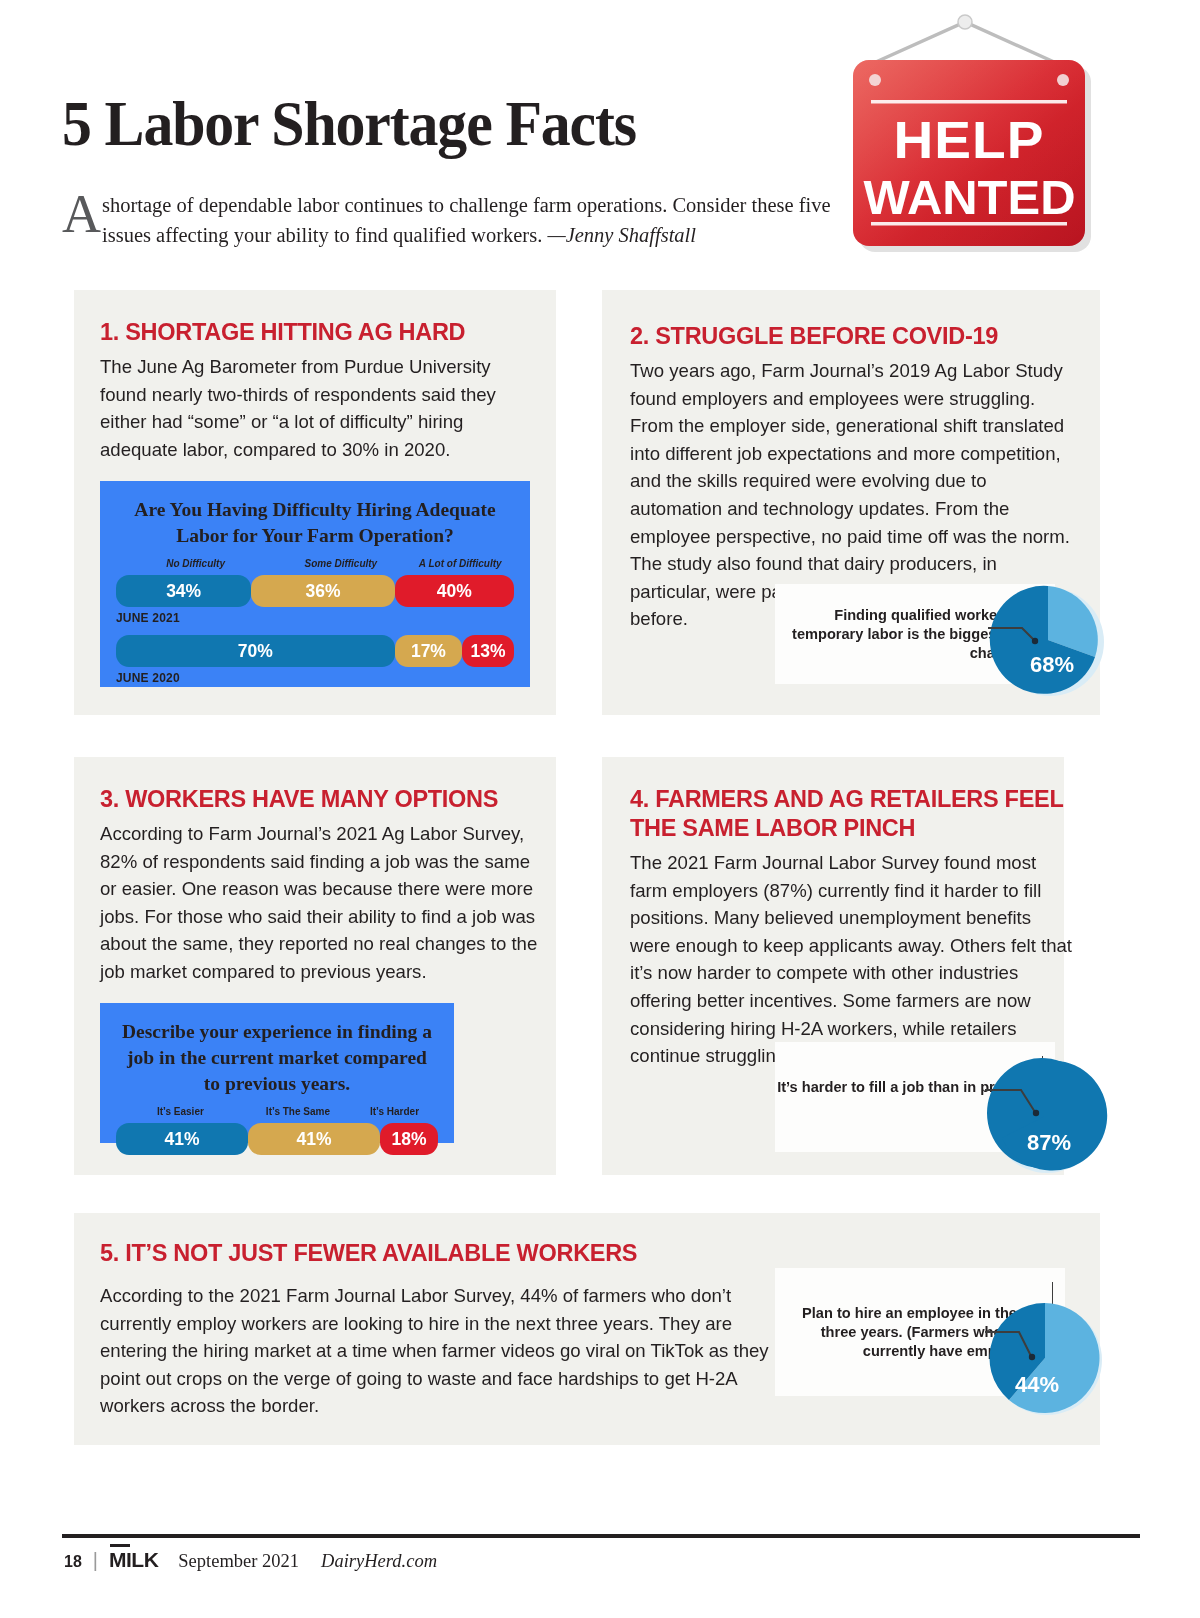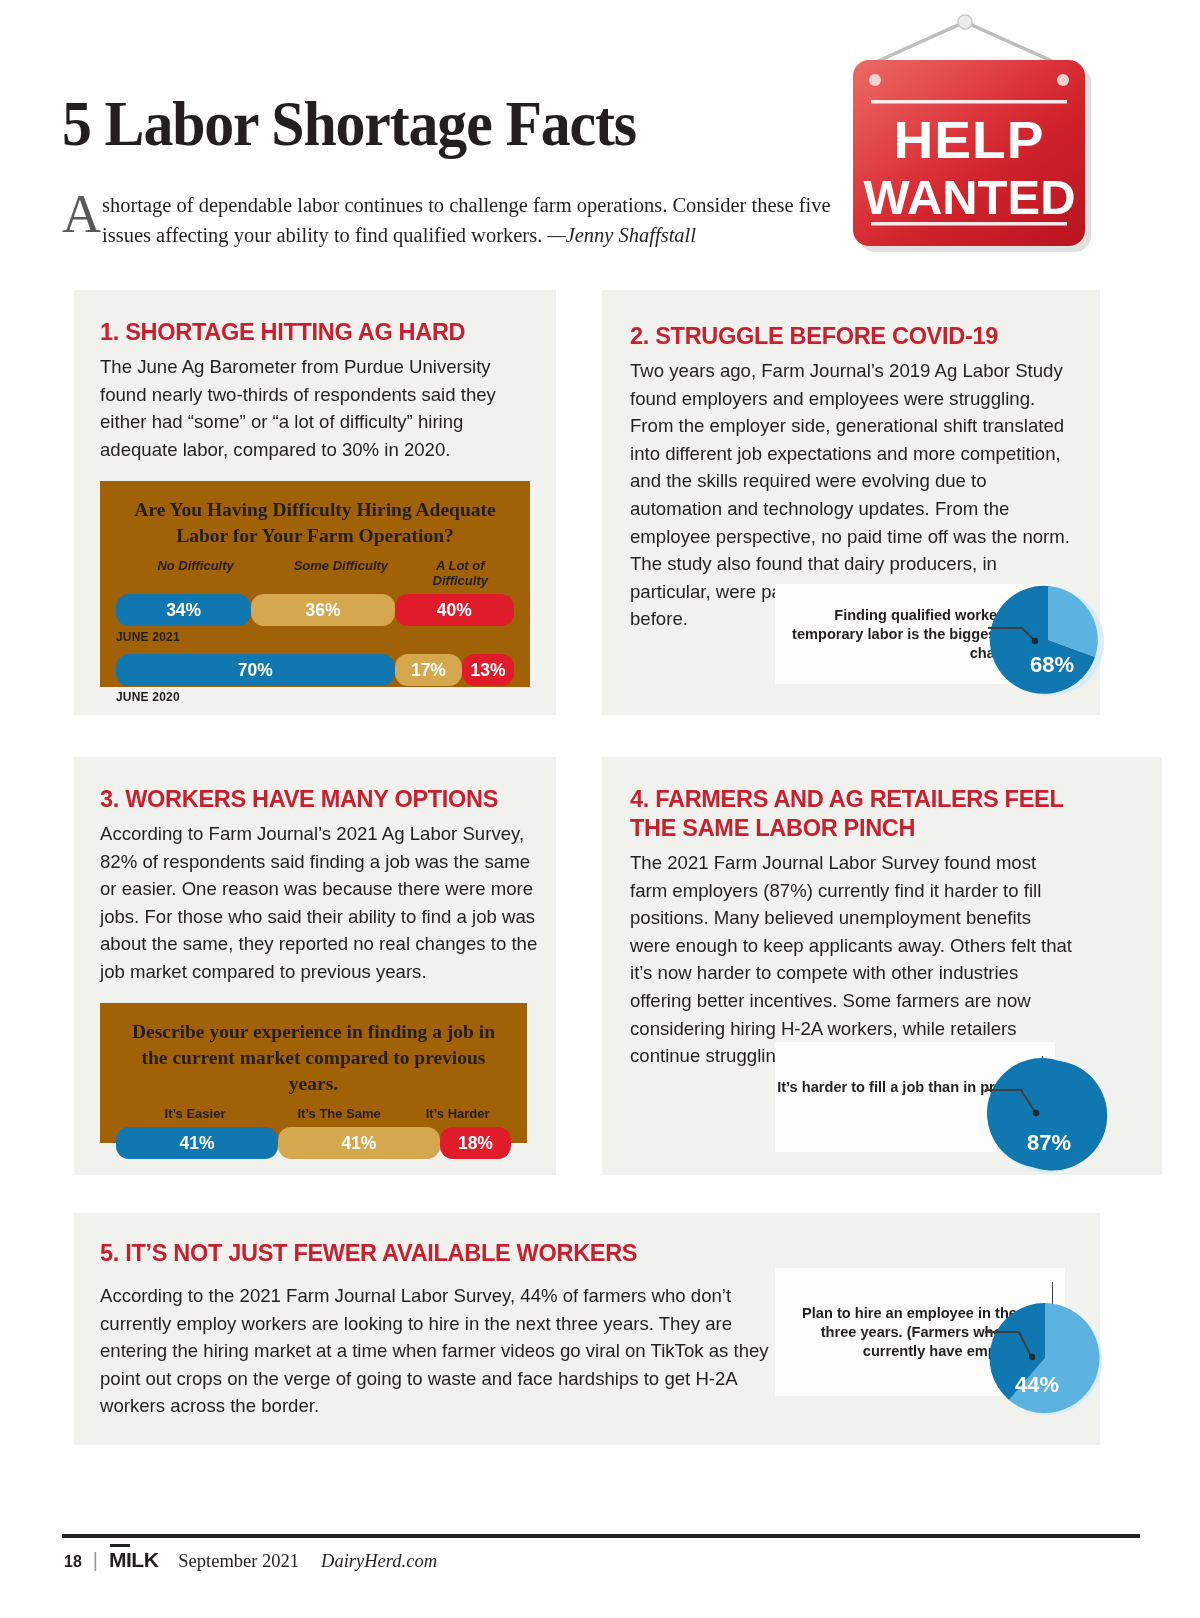--- a/index.html
+++ b/index.html
@@ -36,47 +36,47 @@
 
   
   .sign-wrap{position:absolute;left:845px;top:8px;width:260px;height:252px;}
   .sign-svg{position:absolute;left:0;top:0;}
 
   
   .panel{position:absolute;background:#f1f1ed;}
   .p1{left:74px;top:290px;width:482px;height:425px;}
   .p2{left:602px;top:290px;width:498px;height:425px;}
   .p3{left:74px;top:757px;width:482px;height:418px;}
-  .p4{left:602px;top:757px;width:560px;height:418px;}
+  .p4{left:602px;top:757px;width:462px;height:418px;}
   .p5{left:74px;top:1213px;width:1026px;height:232px;}
 
   .fact-title{
     font-weight:bold;color:#c8202f;
     font-size:23.5px;line-height:29px;letter-spacing:-0.3px;
   }
   .fact-body{
     font-size:18.6px;line-height:27.6px;color:#231f20;
   }
   .p1 .inner{position:absolute;left:26px;top:28px;width:434px;}
   .p2 .inner{position:absolute;left:28px;top:32px;width:442px;}
   .p3 .inner{position:absolute;left:26px;top:28px;width:438px;}
   .p4 .inner{position:absolute;left:28px;top:28px;width:444px;}
   .p5 .inner{position:absolute;left:26px;top:26px;width:690px;}
   .fact-body p{margin:0;}
 
   
-  .chart-card{position:absolute;background:#a16207;}
+  .chart-card{position:absolute;background:#3b82f6;}
   .c1{left:100px;top:481px;width:430px;height:206px;}
-  .c3{left:100px;top:1003px;width:427px;height:140px;}
+  .c3{left:100px;top:1003px;width:354px;height:140px;}
   .chart-title{
     font-family:"Liberation Serif",serif;font-weight:bold;
     font-size:19.5px;line-height:26px;text-align:center;color:#231f20;
     padding:16px 18px 0 18px;
   }
-  .legend-row{display:flex;margin:9px 16px 0 16px;font-size:13px;}
+  .legend-row{display:flex;margin:9px 16px 0 16px;font-size:10px;}
   .legend-row span{font-weight:bold;}
   .legend-it{font-style:italic;}
   .lg-a{flex:0 0 40%;text-align:center;}
   .lg-b{flex:0 0 33%;text-align:center;}
   .lg-c{flex:1;text-align:center;}
   .bar{display:flex;height:32px;margin:6px 16px 0 16px;}
   .seg{
     color:#ffffff;font-weight:bold;font-size:17.5px;
     display:flex;align-items:center;justify-content:center;border-radius:13px;
   }

